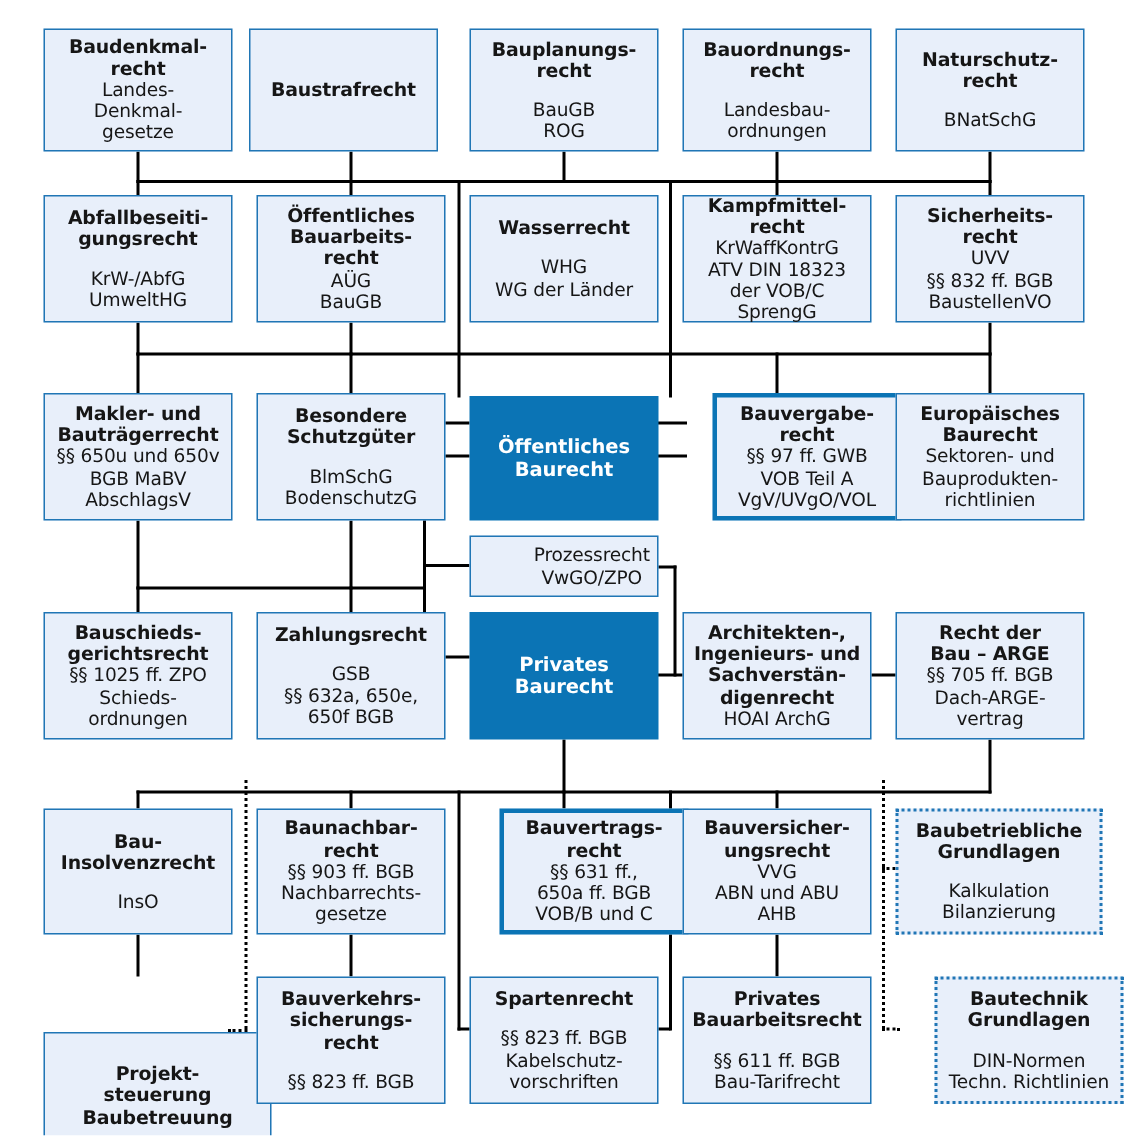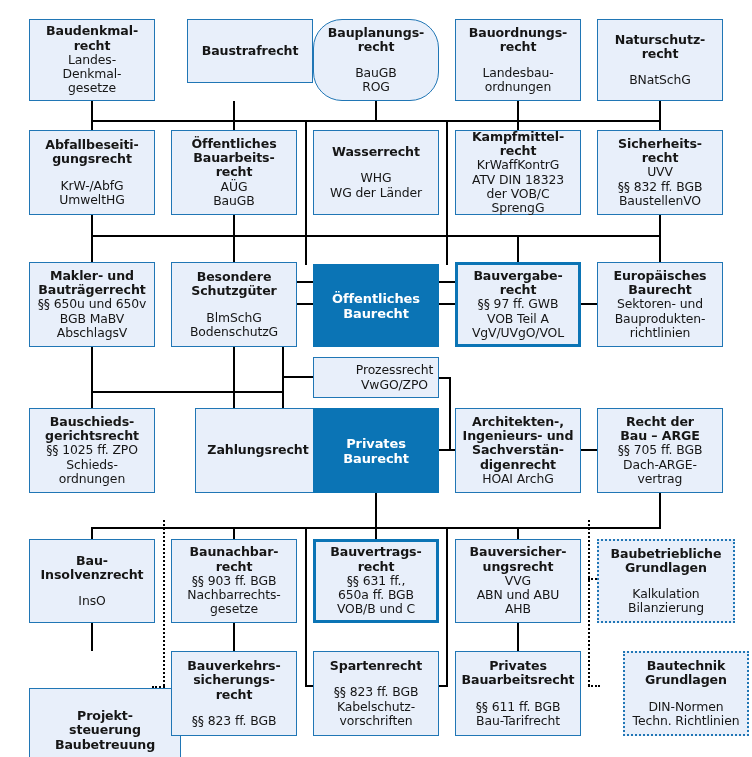--- a/index.html
+++ b/index.html
@@ -47,21 +47,21 @@
     white-space:pre-line;
   }
   .bx .sub{
     font-weight:normal;
     font-size:12.4px;
     line-height:14.2px;
     letter-spacing:-0.1px;
     white-space:pre-line;
   }
   .bx .sub.gap{margin-top:12px;}
-  .bx.thick{border-width:3px;border-color:#0b74b5;}
+  .bx.thick{border-width:3px;border-color:#0b74b5;margin-left:20px;}
   .bx.solidblue{
     background:#0b74b5;
     border:none;
   }
   .bx.solidblue .ttl{color:#ffffff;font-size:13px;line-height:15px;}
   .bx.dotted{
     background:#e8effa;
     border:2px dotted #2076b5;
   }
   .bx.small .ttl{font-size:12.4px;font-weight:normal;}
@@ -141,24 +141,24 @@
   <div class="doth" style="left:588px; top:578px; width:12px;"></div>
   <div class="doth" style="left:588px; top:685px; width:12px;"></div>
 
   <div class="bx" style="left:29px;top:19px;width:126px;height:82px;">
     <div class="ttl">Baudenkmal-
 recht</div>
     <div class="sub">Landes-
 Denkmal-
 gesetze</div>
   </div>
-  <div class="bx" style="left:187px;top:19px;width:126px;height:64px;text-align:center;">
+  <div class="bx" style="left:166px;top:19px;width:126px;height:82px;text-align:center;">
     <div class="ttl">Baustrafrecht</div>
   </div>
-  <div class="bx" style="left:313px;top:19px;width:126px;height:82px;border-radius:29px;">
+  <div class="bx" style="left:313px;top:19px;width:126px;height:82px;">
     <div class="ttl">Bauplanungs-
 recht</div>
     <div class="sub gap">BauGB
 ROG</div>
   </div>
   <div class="bx" style="left:455px;top:19px;width:126px;height:82px;">
     <div class="ttl">Bauordnungs-
 recht</div>
     <div class="sub gap">Landesbau-
 ordnungen</div>
@@ -239,22 +239,25 @@
 VwGO/ZPO</div>
   </div>
 
   <div class="bx" style="left:29px;top:408px;width:126px;height:85px;">
     <div class="ttl">Bauschieds-
 gerichtsrecht</div>
     <div class="sub">§§ 1025 ff. ZPO
 Schieds-
 ordnungen</div>
   </div>
-  <div class="bx" style="left:171px;top:408px;width:126px;height:85px;margin-left:24px;">
+  <div class="bx" style="left:171px;top:408px;width:126px;height:85px;">
     <div class="ttl">Zahlungsrecht</div>
+    <div class="sub gap">GSB
+§§ 632a, 650e,
+650f BGB</div>
   </div>
   <div class="bx solidblue" style="left:313px;top:408px;width:126px;height:85px;">
     <div class="ttl">Privates
 Baurecht</div>
   </div>
   <div class="bx" style="left:455px;top:408px;width:126px;height:85px;">
     <div class="ttl">Architekten-,
 Ingenieurs- und
 Sachverstän-
 digenrecht</div>

